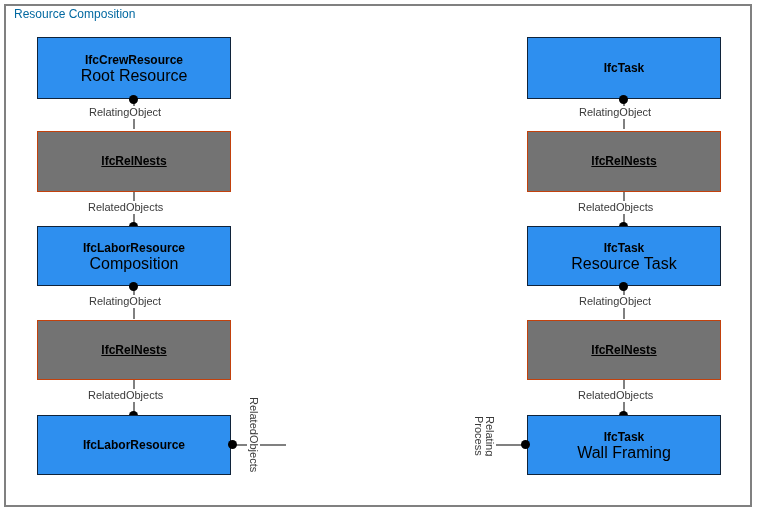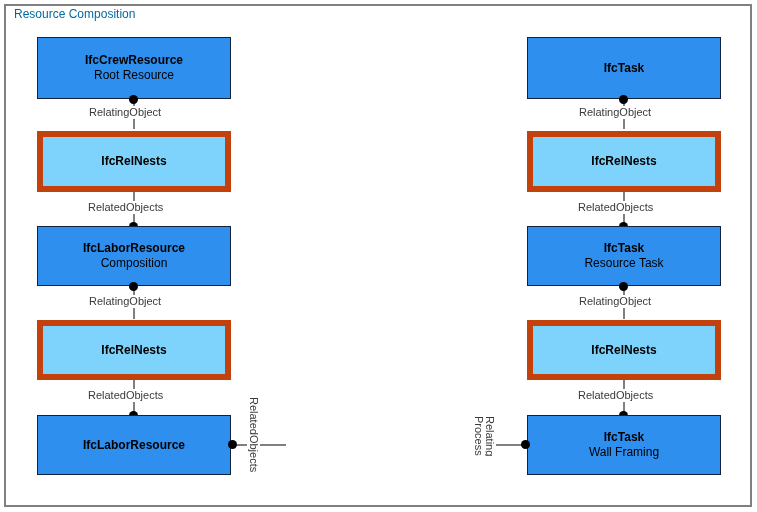--- a/index.html
+++ b/index.html
@@ -45,32 +45,33 @@
     align-items: center;
     justify-content: center;
     text-align: center;
     line-height: 15px;
   }
   .node.blue {
     background: #2e8fef;
     border: 1px solid #10233a;
   }
   .node.yellow {
-    background: #7dd3fc;
-    border: 6px solid #c2410c;
+    background: #737373;
+    border: 1px solid #c2410c;
+    text-decoration: underline;
   }
   .node .n-type {
     font-weight: bold;
     font-size: 12px;
     color: #000000;
     white-space: nowrap;
   }
   .node .n-name {
     font-weight: normal;
-    font-size: 12px;
+    font-size: 16px;
     color: #000000;
     white-space: nowrap;
   }
   .node .n-type2 {
     font-weight: bold;
     font-size: 12px;
     color: #000000;
     white-space: nowrap;
   }
   

